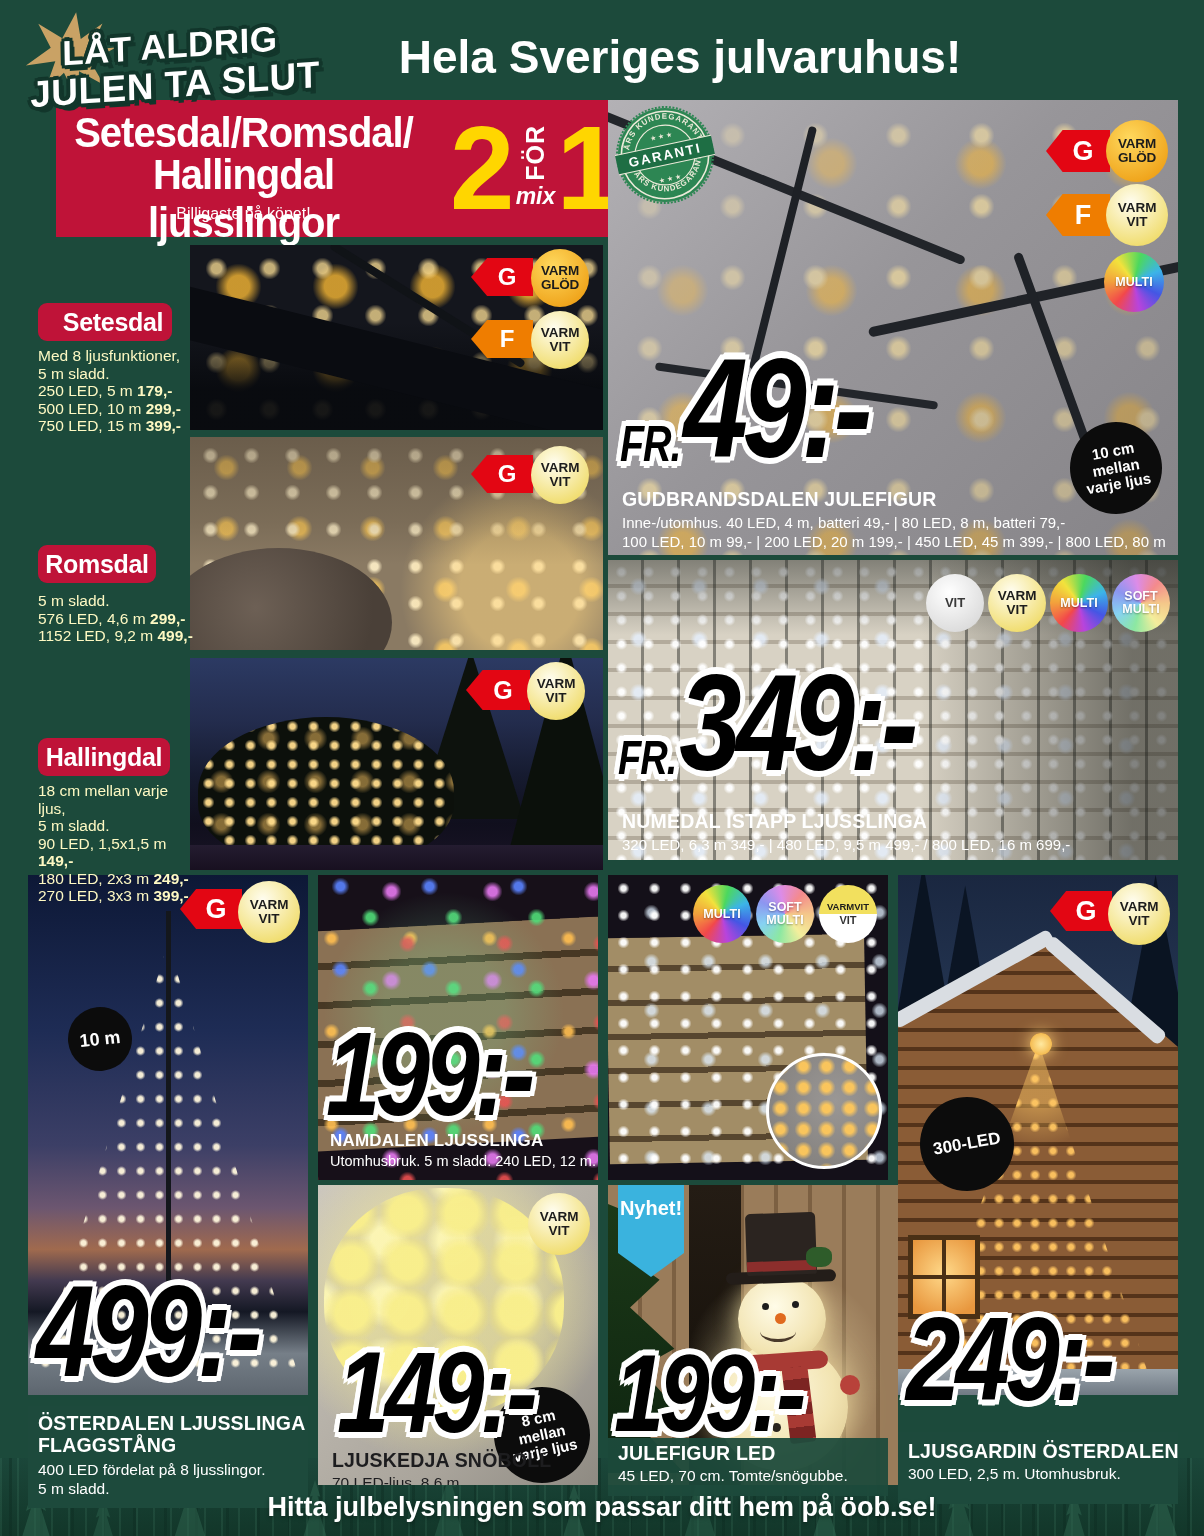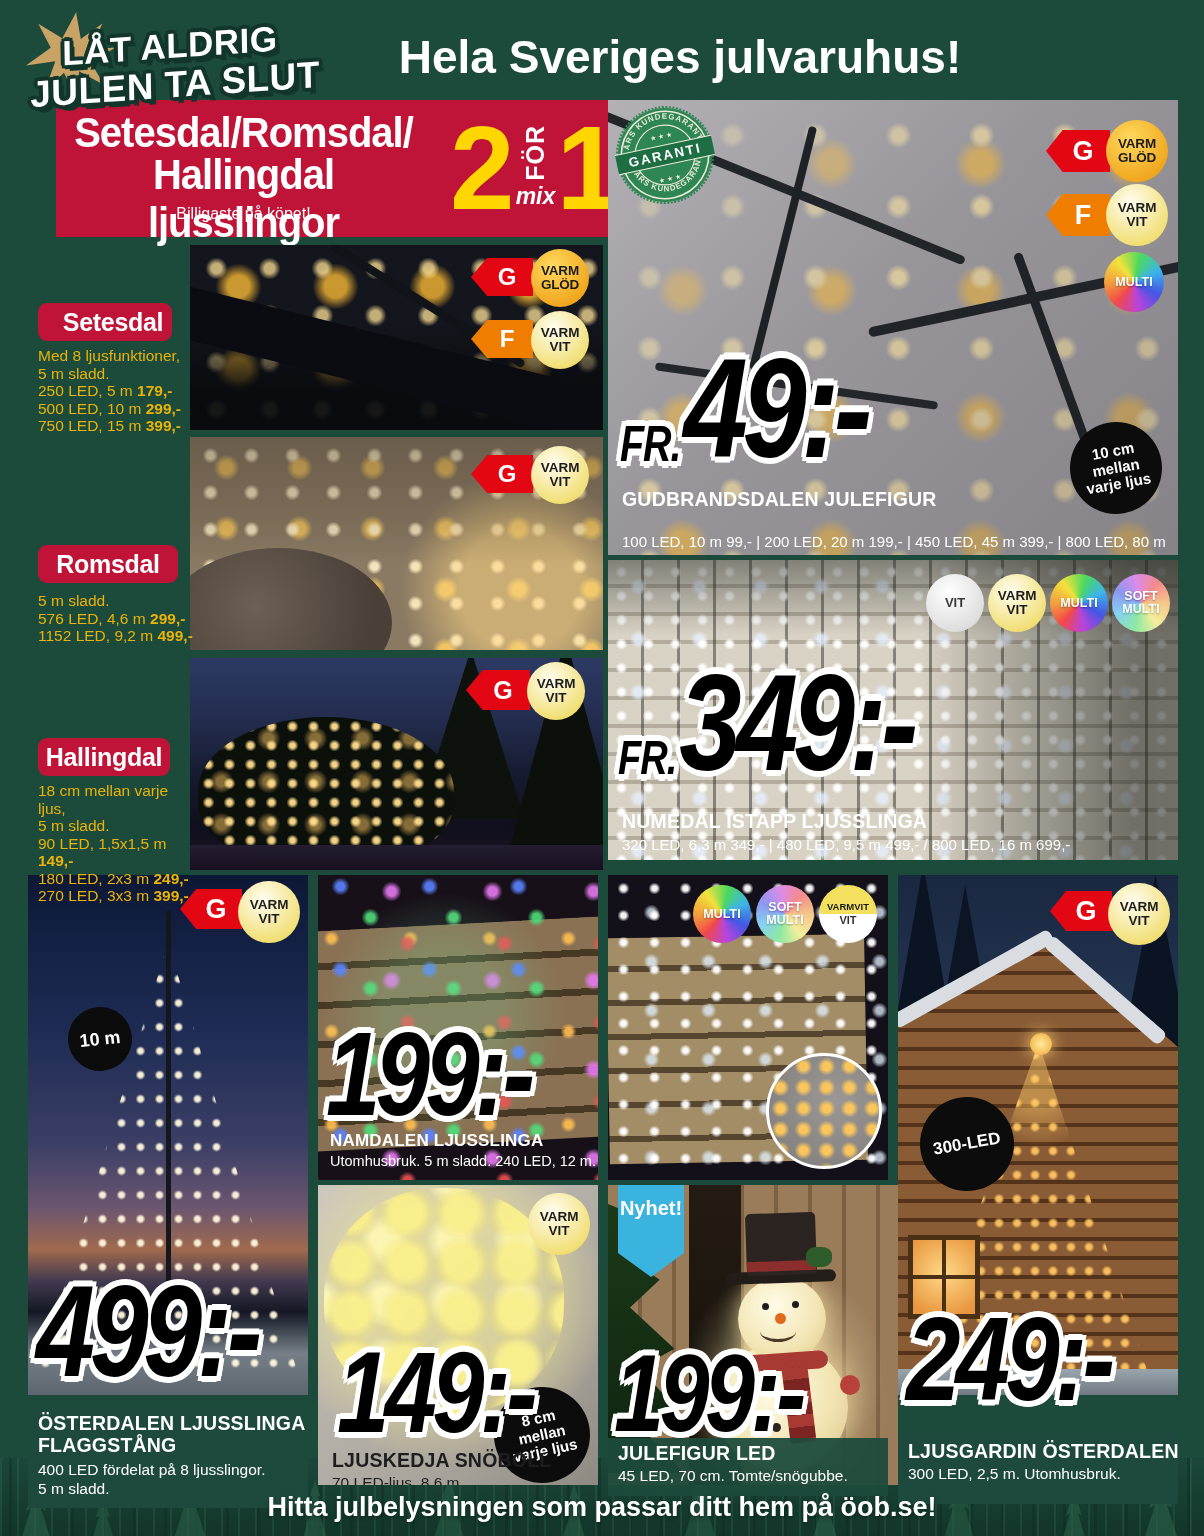--- a/index.html
+++ b/index.html
@@ -25,21 +25,21 @@
   .energy{position:absolute;display:flex;align-items:center;justify-content:center;color:#fff;font-weight:900;font-size:27px;
           clip-path:polygon(0 50%,26% 0,100% 0,100% 100%,26% 100%);padding-left:10px;z-index:2;
           filter:drop-shadow(2px 0 0 #fff) drop-shadow(-2px 0 0 #fff) drop-shadow(0 2px 0 #fff) drop-shadow(0 -2px 0 #fff);}
   .energy.g{background:#e30613;} .energy.f{background:#ef7d00;}
   
   .black-circle{position:absolute;background:#0c0c0c;color:#fff;border-radius:50%;display:flex;align-items:center;justify-content:center;
           text-align:center;white-space:pre-line;font-weight:800;z-index:2;line-height:1.12;}
   
   .pill{position:absolute;background:#bf1338;color:#fff;border-radius:9px;display:flex;align-items:center;justify-content:center;
         font-weight:700;font-size:25px;z-index:2;letter-spacing:-.3px;}
-  .lp-text{position:absolute;color:#eab308;font-size:15.5px;line-height:17.5px;z-index:2;}
+  .lp-text{position:absolute;color:#fef9c3;font-size:15.5px;line-height:17.5px;z-index:2;}
   .lp-text .intro{white-space:pre-line;}
   .lp-text .pr{font-weight:700;}
   
   .big-price{position:absolute;display:flex;align-items:flex-end;color:#000;font-weight:900;white-space:nowrap;z-index:3;
         text-shadow:5px 0 0 #fff,-5px 0 0 #fff,0 5px 0 #fff,0 -5px 0 #fff,4px 4px 0 #fff,-4px 4px 0 #fff,4px -4px 0 #fff,-4px -4px 0 #fff;font-style:italic;}
   .big-price .fr{font-size:.34em;display:inline-block;transform:scaleY(1.25);transform-origin:bottom;line-height:.8;padding-right:3px;letter-spacing:-1px;}
   .big-price .amt{font-size:1em;display:inline-block;transform:scaleY(1.22);transform-origin:bottom;line-height:.8;letter-spacing:-.05em;}
   .prod-name{position:absolute;color:#fff;font-weight:800;font-size:19.5px;z-index:3;letter-spacing:.2px;white-space:nowrap;}
   .prod-desc{position:absolute;color:#fff;font-size:15.5px;z-index:3;white-space:pre-line;line-height:19px;}
   .caption-panel{position:absolute;background:#1d4a3c;z-index:2;}
@@ -127,21 +127,21 @@
                 radial-gradient(circle,rgba(255,240,200,.9) 0 3.5px,transparent 8px),
                 radial-gradient(circle,rgba(250,200,90,.85) 0 6px,transparent 13px);
               background-size:100% 100%,100% 100%,41px 37px,73px 61px;">
     <div class="pc" style="left:-6%;bottom:-22%;width:55%;height:70%;background:radial-gradient(circle at 40% 40%,#6d6055,#4a4038 72%);border-radius:50%;"></div>
     <div class="energy g" style="left:281px;top:18px;width:52px;height:38px;font-size:24px;">
         <span>G</span>
       </div>
     <div class="circle c-varmvit" style="left:341px;top:9px;width:58px;height:58px;"><span>VARM
 VIT</span></div>
   </div>
-  <div class="pill" style="left:38px;top:545px;width:140px;height:38px;">Romsdal</div>
+  <div class="pill" style="left:38px;top:545px;width:118px;height:38px;">Romsdal</div>
   <div class="lp-text" style="left:38px;top:592px;width:155px;">
     <div class="intro">5 m sladd.</div>
     <div><span>576 LED, 4,6 m </span><span class="pr">299,-</span></div>
     <div><span>1152 LED, 9,2 m </span><span class="pr">499,-</span></div>
   </div>
 
   <div class="photo" style="left:190px;top:658px;width:413px;height:212px;
               background:linear-gradient(to bottom,#2c3a63,#232c4d 30%,#161b30 55%,#100f1d 78%,#1a1426 100%);">
     <div class="pc" style="left:55%;top:-4%;width:26%;height:80%;background:#0d120d;clip-path:polygon(50% 0,100% 100%,0 100%);"></div>
     <div class="pc" style="left:76%;top:-10%;width:30%;height:110%;background:#0b100b;clip-path:polygon(50% 0,100% 100%,0 100%);"></div>
@@ -208,20 +208,21 @@
     <div class="black-circle" style="left:462px;top:322px;width:92px;height:92px;font-size:15px;transform:rotate(-10deg);">10 cm
 mellan
 varje ljus</div>
 
     <div class="big-price" style="left:12px;top:272px;font-size:116px;">
       <span class="fr">FR.</span>
         <span class="amt">49</span>
         <span class="amt">:-</span>
     </div>
     <div class="prod-name" style="left:14px;top:388px;">GUDBRANDSDALEN JULEFIGUR</div>
+    <div class="prod-desc" style="left:14px;top:413px;font-size:15px;">Inne-/utomhus. 40 LED, 4 m, batteri 49,- | 80 LED, 8 m, batteri 79,-</div>
     <div class="prod-desc" style="left:14px;top:432px;font-size:15px;">100 LED, 10 m 99,- | 200 LED, 20 m 199,- | 450 LED, 45 m 399,- | 800 LED, 80 m 599,-</div>
   </div>
 
   <div class="photo" style="left:608px;top:560px;width:570px;height:300px;background-color:#c9c2b4;
               background-image:linear-gradient(to right,rgba(35,38,34,0) 55%,rgba(28,30,26,.55) 92%),
                 linear-gradient(to bottom,rgba(45,48,44,.5),rgba(45,48,44,0) 25%),
                 radial-gradient(circle,rgba(255,255,255,.95) 0 2.5px,transparent 6px),
                 radial-gradient(circle,rgba(230,240,255,.8) 0 4px,transparent 9px),
                 repeating-linear-gradient(to right,transparent 0 33px,rgba(30,32,28,.45) 33px 36px),
                 repeating-linear-gradient(to bottom,#d8d2c4 0 24px,#b3ab9c 24px 28px);

